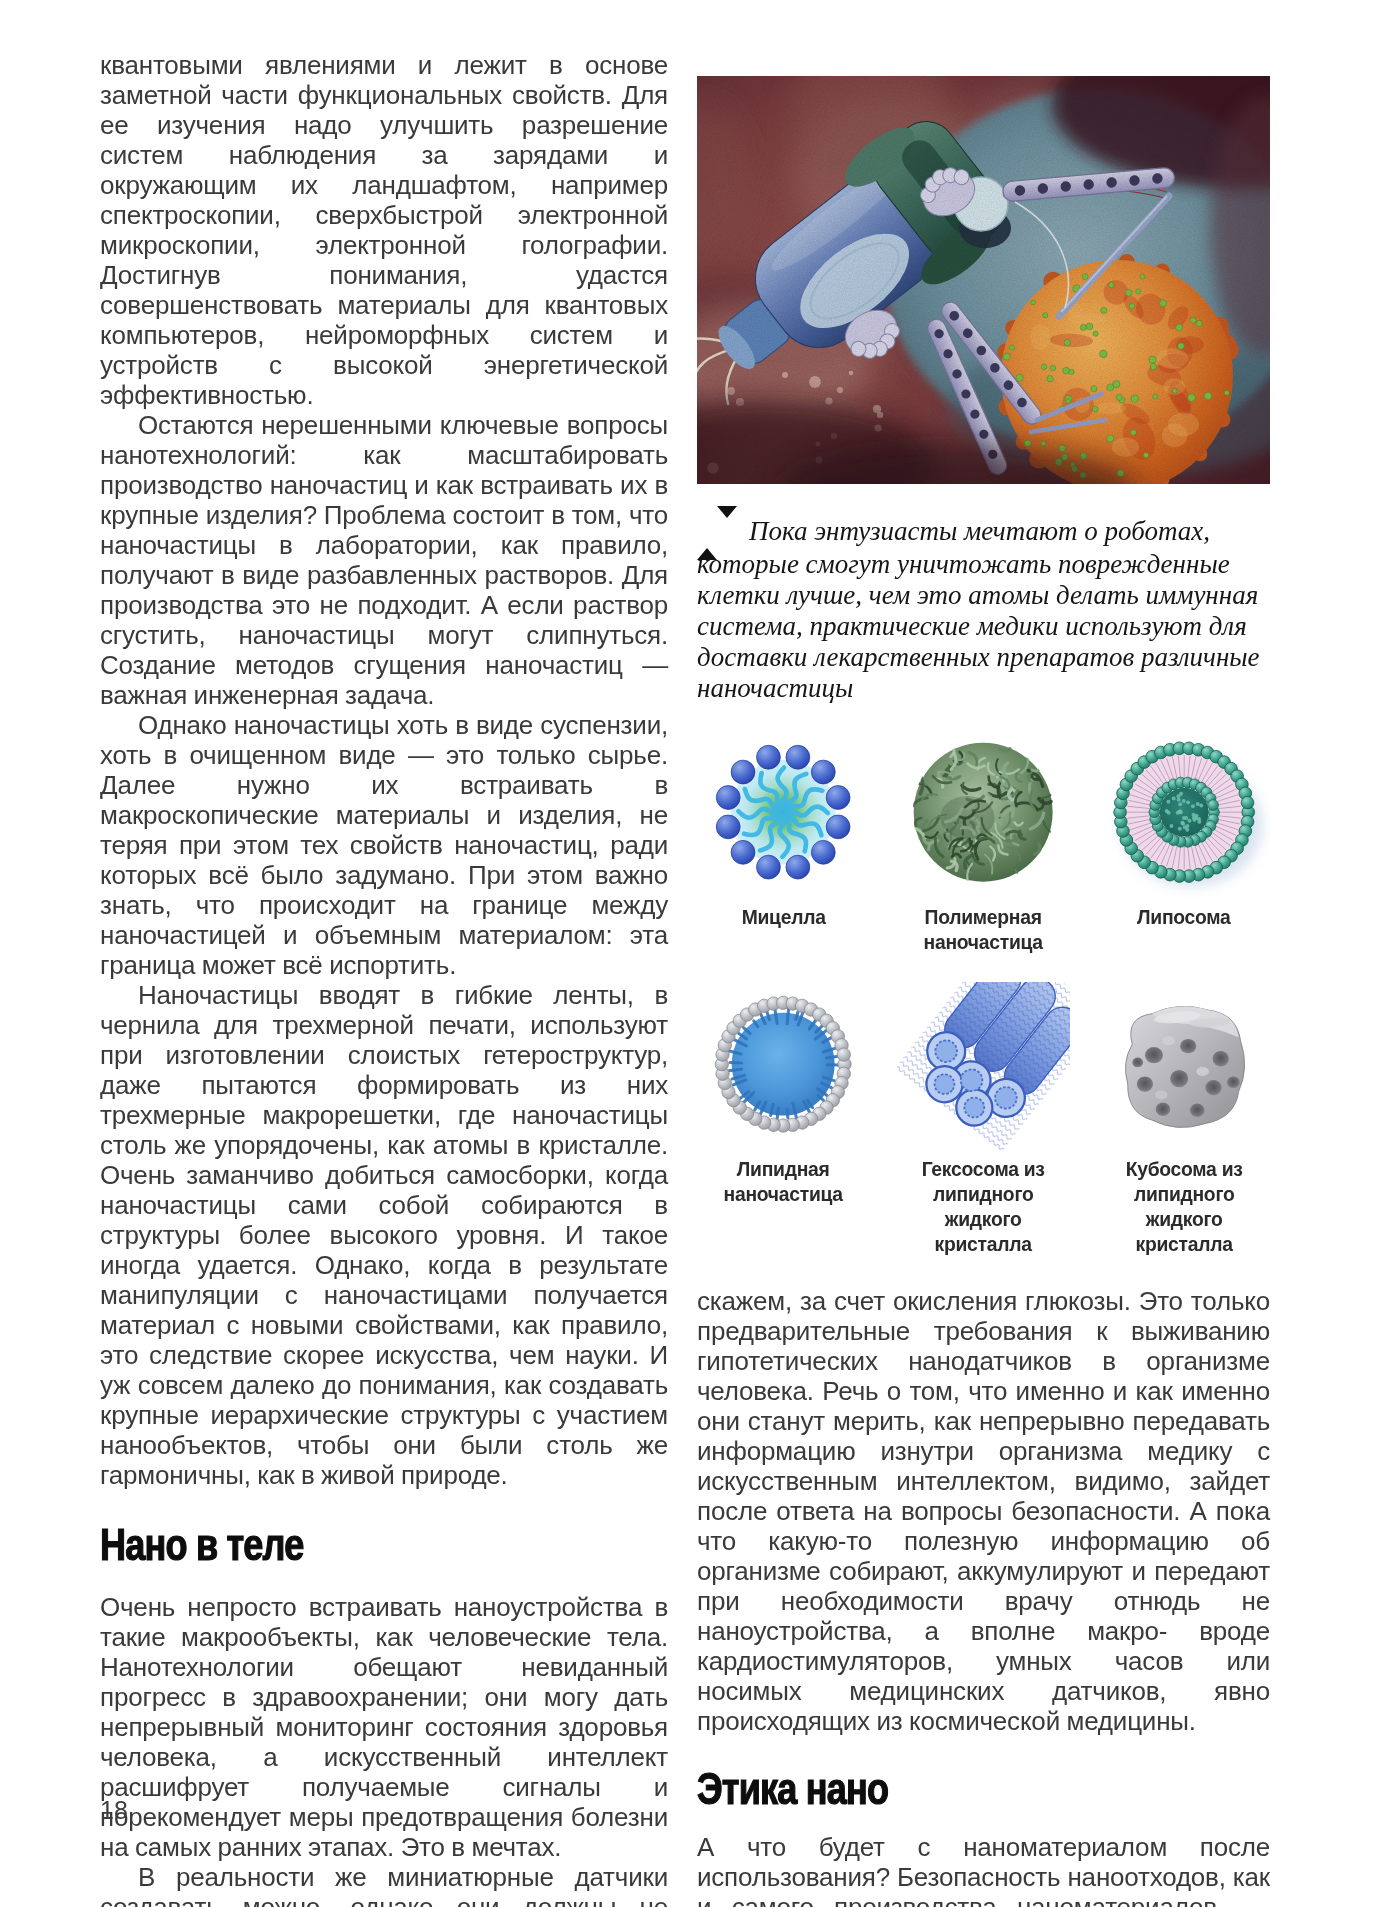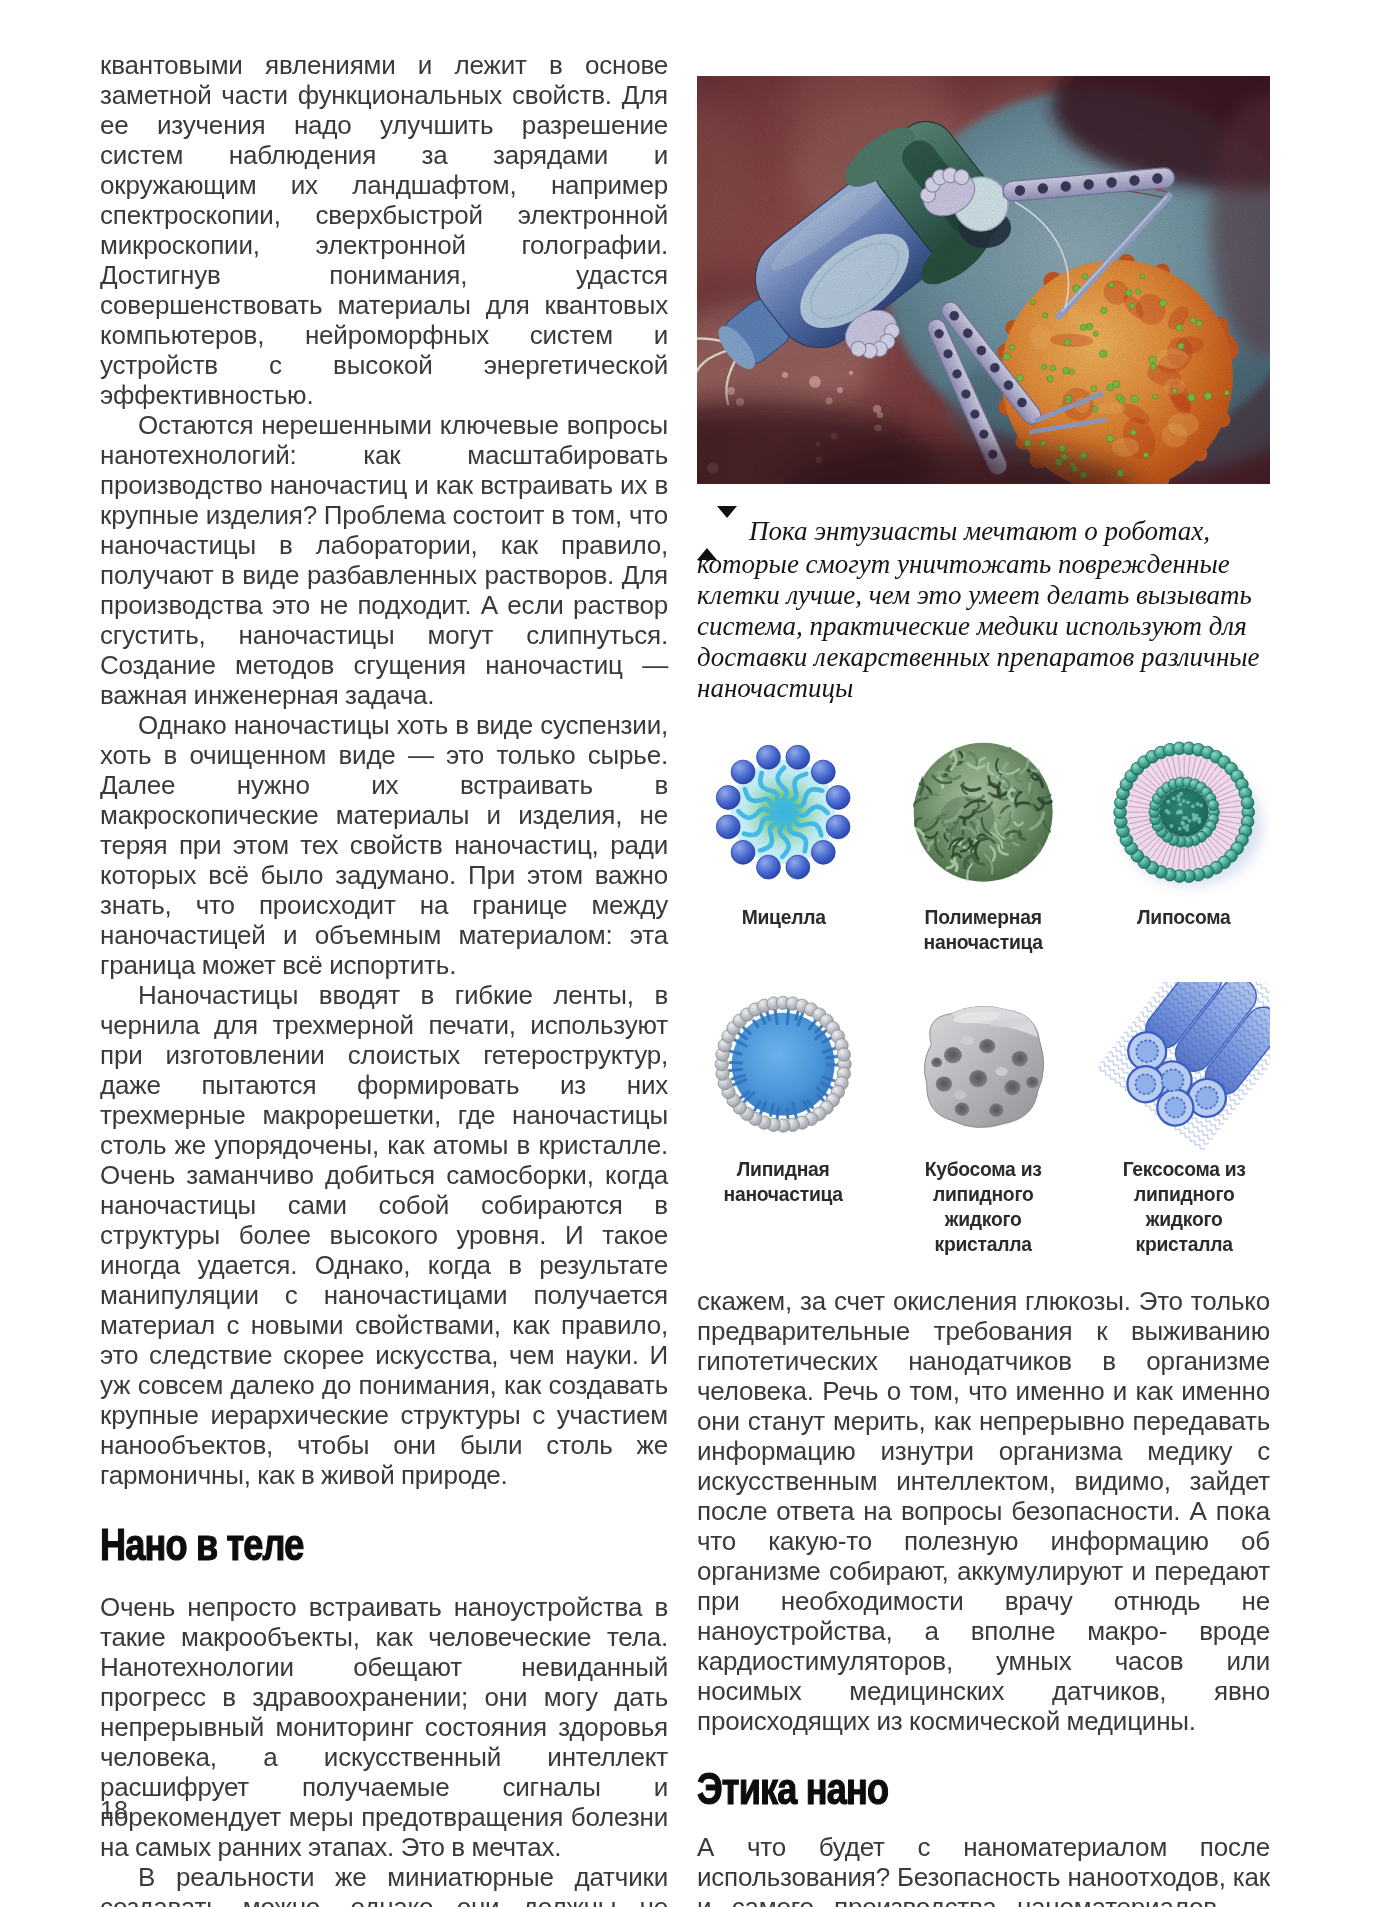--- a/index.html
+++ b/index.html
@@ -330,21 +330,21 @@
           </g>
 
           <ellipse cx="70" cy="390" rx="170" ry="65" fill="#38161f" opacity="0.75" filter="url(#b14)"></ellipse>
           <ellipse cx="260" cy="415" rx="180" ry="45" fill="#2e141d" opacity="0.6" filter="url(#b14)"></ellipse>
           <rect width="573" height="408" filter="url(#grain)" opacity="0.45"></rect>
         </g>
       </svg>
     </div>
 
     <div class="caption">
-      <span class="cap-marker"><span class="tri-up"></span><span class="tri-down"></span></span><span>Пока энтузиасты мечтают о роботах, которые смогут уничтожать поврежденные клетки лучше, чем это умеет делать вызывать система, практические медики используют для доставки лекарственных препаратов различные наночастицы</span>
+      <span class="cap-marker"><span class="tri-up"></span><span class="tri-down"></span></span><span>Пока энтузиасты мечтают о роботах, которые смогут уничтожать поврежденные клетки лучше, чем это атомы делать иммунная система, практические медики используют для доставки лекарственных препаратов различные наночастицы</span>
     </div>
 
     <div class="pgrid">
 
       <figure class="pcell">
         <svg viewBox="0 0 191 168">
           <defs>
             <radialGradient id="micCore" cx="50%" cy="50%" r="50%">
               <stop offset="0%" stop-color="#3f9e34"></stop>
                 <stop offset="28%" stop-color="#74c379"></stop>
@@ -831,20 +831,52 @@
               <circle cx="160.2" cy="61.0" r="7.4" fill="url(#grayBall)" stroke="#85878d" stroke-width="0.8"></circle>
               <circle cx="162.7" cy="71.4" r="7.4" fill="url(#grayBall)" stroke="#85878d" stroke-width="0.8"></circle>
             </g>
         </svg>
         <figcaption class="plabel">Липидная наночастица</figcaption>
       </figure>
 
       <figure class="pcell">
         <svg viewBox="0 0 191 168">
           <defs>
+            <linearGradient id="hexG" x1="0" y1="0" x2="0" y2="1">
+              <stop offset="0%" stop-color="#b3c7ee"></stop>
+                <stop offset="55%" stop-color="#7b99dd"></stop>
+              <stop offset="100%" stop-color="#5574c8"></stop>
+            </linearGradient>
+            <pattern id="scrib" width="7" height="7" patternUnits="userSpaceOnUse">
+              <path d="M0,3.5 q1.75,-3 3.5,0 t3.5,0" stroke="#2e52b4" fill="none" stroke-width="1.1" opacity="0.8"></path>
+            </pattern>
+          </defs>
+          <g transform="rotate(38 95 84)">
+            <rect x="33" y="-26" width="40" height="112" rx="20" fill="url(#hexG)" stroke="#3a5fc0" stroke-width="1.5"></rect>
+            <rect x="75" y="-34" width="40" height="120" rx="20" fill="url(#hexG)" stroke="#3a5fc0" stroke-width="1.5"></rect>
+            <rect x="117" y="-26" width="40" height="112" rx="20" fill="url(#hexG)" stroke="#3a5fc0" stroke-width="1.5"></rect>
+            <rect x="20" y="-44" width="150" height="190" fill="url(#scrib)" opacity="0.55"></rect>
+            <circle cx="53" cy="96" r="21" fill="#b9cdf0" stroke="#3a5fc0" stroke-width="2.5"></circle>
+            <circle cx="95" cy="104" r="21" fill="#b9cdf0" stroke="#3a5fc0" stroke-width="2.5"></circle>
+            <circle cx="137" cy="96" r="21" fill="#b9cdf0" stroke="#3a5fc0" stroke-width="2.5"></circle>
+            <circle cx="74" cy="126" r="20" fill="#b9cdf0" stroke="#3a5fc0" stroke-width="2.5"></circle>
+            <circle cx="116" cy="126" r="20" fill="#b9cdf0" stroke="#3a5fc0" stroke-width="2.5"></circle>
+            <circle cx="53" cy="96" r="12" fill="#8fb0e8" stroke="#4a6fd0" stroke-width="2" stroke-dasharray="3 2"></circle>
+            <circle cx="95" cy="104" r="12" fill="#8fb0e8" stroke="#4a6fd0" stroke-width="2" stroke-dasharray="3 2"></circle>
+            <circle cx="137" cy="96" r="12" fill="#8fb0e8" stroke="#4a6fd0" stroke-width="2" stroke-dasharray="3 2"></circle>
+            <circle cx="74" cy="126" r="11" fill="#8fb0e8" stroke="#4a6fd0" stroke-width="2" stroke-dasharray="3 2"></circle>
+            <circle cx="116" cy="126" r="11" fill="#8fb0e8" stroke="#4a6fd0" stroke-width="2" stroke-dasharray="3 2"></circle>
+          </g>
+        </svg>
+        <figcaption class="plabel">Гексосома из липидного жидкого кристалла</figcaption>
+      </figure>
+
+      <figure class="pcell">
+        <svg viewBox="0 0 191 168">
+          <defs>
             <linearGradient id="cubeG" x1="0" y1="0" x2="1" y2="1">
               <stop offset="0%" stop-color="#dadadd"></stop>
                 <stop offset="45%" stop-color="#b9b9bd"></stop>
               <stop offset="100%" stop-color="#929296"></stop>
             </linearGradient>
             <radialGradient id="holeG" cx="50%" cy="45%" r="60%">
               <stop offset="0%" stop-color="#55555a"></stop>
                 <stop offset="60%" stop-color="#6f6f74"></stop>
               <stop offset="100%" stop-color="#8a8a8f"></stop>
             </radialGradient>
@@ -862,52 +894,20 @@
           <ellipse cx="72" cy="132" rx="8" ry="7.5" fill="url(#holeG)"></ellipse>
           <ellipse cx="110" cy="133" rx="8" ry="7.5" fill="url(#holeG)"></ellipse>
           <ellipse cx="150" cy="102" rx="7" ry="6.5" fill="url(#holeG)"></ellipse>
           <ellipse cx="44" cy="80" rx="6" ry="5.5" fill="url(#holeG)"></ellipse>
           <ellipse cx="78" cy="56" rx="7" ry="5" fill="#cfcfd3" opacity="0.9"></ellipse>
           <ellipse cx="116" cy="90" rx="7" ry="5" fill="#cfcfd3" opacity="0.9"></ellipse>
           <ellipse cx="70" cy="116" rx="7" ry="5" fill="#c6c6ca" opacity="0.9"></ellipse>
         </svg>
         <figcaption class="plabel">Кубосома из липидного жидкого кристалла</figcaption>
       </figure>
-
-      <figure class="pcell">
-        <svg viewBox="0 0 191 168">
-          <defs>
-            <linearGradient id="hexG" x1="0" y1="0" x2="0" y2="1">
-              <stop offset="0%" stop-color="#b3c7ee"></stop>
-                <stop offset="55%" stop-color="#7b99dd"></stop>
-              <stop offset="100%" stop-color="#5574c8"></stop>
-            </linearGradient>
-            <pattern id="scrib" width="7" height="7" patternUnits="userSpaceOnUse">
-              <path d="M0,3.5 q1.75,-3 3.5,0 t3.5,0" stroke="#2e52b4" fill="none" stroke-width="1.1" opacity="0.8"></path>
-            </pattern>
-          </defs>
-          <g transform="rotate(38 95 84)">
-            <rect x="33" y="-26" width="40" height="112" rx="20" fill="url(#hexG)" stroke="#3a5fc0" stroke-width="1.5"></rect>
-            <rect x="75" y="-34" width="40" height="120" rx="20" fill="url(#hexG)" stroke="#3a5fc0" stroke-width="1.5"></rect>
-            <rect x="117" y="-26" width="40" height="112" rx="20" fill="url(#hexG)" stroke="#3a5fc0" stroke-width="1.5"></rect>
-            <rect x="20" y="-44" width="150" height="190" fill="url(#scrib)" opacity="0.55"></rect>
-            <circle cx="53" cy="96" r="21" fill="#b9cdf0" stroke="#3a5fc0" stroke-width="2.5"></circle>
-            <circle cx="95" cy="104" r="21" fill="#b9cdf0" stroke="#3a5fc0" stroke-width="2.5"></circle>
-            <circle cx="137" cy="96" r="21" fill="#b9cdf0" stroke="#3a5fc0" stroke-width="2.5"></circle>
-            <circle cx="74" cy="126" r="20" fill="#b9cdf0" stroke="#3a5fc0" stroke-width="2.5"></circle>
-            <circle cx="116" cy="126" r="20" fill="#b9cdf0" stroke="#3a5fc0" stroke-width="2.5"></circle>
-            <circle cx="53" cy="96" r="12" fill="#8fb0e8" stroke="#4a6fd0" stroke-width="2" stroke-dasharray="3 2"></circle>
-            <circle cx="95" cy="104" r="12" fill="#8fb0e8" stroke="#4a6fd0" stroke-width="2" stroke-dasharray="3 2"></circle>
-            <circle cx="137" cy="96" r="12" fill="#8fb0e8" stroke="#4a6fd0" stroke-width="2" stroke-dasharray="3 2"></circle>
-            <circle cx="74" cy="126" r="11" fill="#8fb0e8" stroke="#4a6fd0" stroke-width="2" stroke-dasharray="3 2"></circle>
-            <circle cx="116" cy="126" r="11" fill="#8fb0e8" stroke="#4a6fd0" stroke-width="2" stroke-dasharray="3 2"></circle>
-          </g>
-        </svg>
-        <figcaption class="plabel">Гексосома из липидного жидкого кристалла</figcaption>
-      </figure>
     </div>
 
     <p class="body after-grid">скажем, за счет окисления глюкозы. Это только предварительные требования к выживанию гипотетических нанодатчиков в организме человека. Речь о том, что именно и как именно они станут мерить, как непрерывно передавать информацию изнутри организма медику с искусственным интеллектом, видимо, зайдет после ответа на вопросы безопасности. А пока что какую-то полезную информацию об организме собирают, аккумулируют и передают при необходимости врачу отнюдь не наноустройства, а вполне макро- вроде кардиостимуляторов, умных часов или носимых медицинских датчиков, явно происходящих из космической медицины.</p>
     <h2 class="heading">Этика нано</h2>
     <p class="body">А что будет с наноматериалом после использования? Безопасность наноотходов, как и самого производства наноматериалов, — предмет серьезных философских размышлений. В самом деле, если нанотехнологии должны перевернуть мир, то они точно не должны его угробить, продолжая хищнические</p>
   </div>
 
   <div class="pagenum">18</div>
 </div>
 

